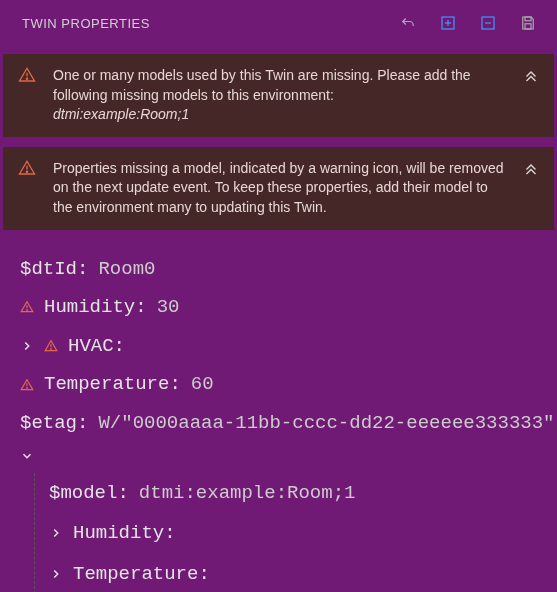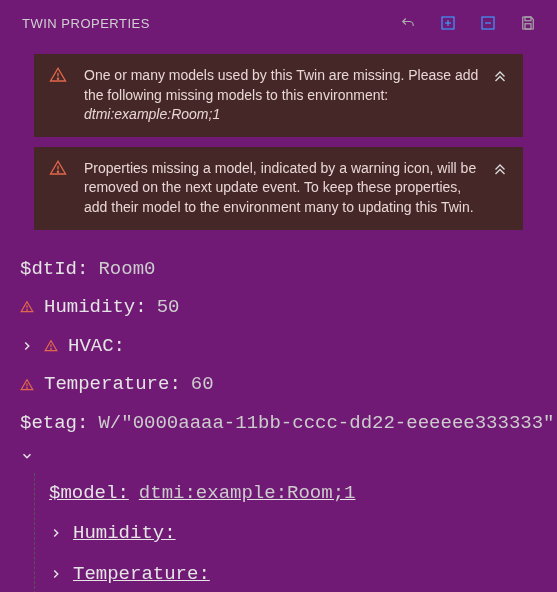--- a/index.html
+++ b/index.html
@@ -38,21 +38,21 @@
     height: 22px;
     display: flex;
     align-items: center;
     justify-content: center;
     color: #aaaaaa;
     cursor: pointer;
   }
   .tool-btn.active { color: #3b99fc; }
   .tool-btn svg { width: 18px; height: 18px; }
   .warn-box {
-    margin: 10px 34px;
+    margin: 10px 3px;
     background: #442726;
     border-radius: 0;
     padding: 12px 44px 12px 50px;
     position: relative;
     color: #e8d7d6;
     font-size: 14px;
     line-height: 1.4;
   }
   .warn-box .warn-icon {
     position: absolute;
@@ -98,21 +98,21 @@
     display: inline-flex;
   }
   .warn-tri svg, .chev svg { width: 14px; height: 14px; }
   .warn-box svg { width: 18px; height: 18px; }
   .nested {
     margin-left: 14px;
     border-left: 1px dashed #555;
     padding-left: 14px;
     margin-top: 4px;
   }
-  .nested .prop-row { padding: 7px 0; text-decoration: underline; }
+  .nested .prop-row { padding: 7px 0; }
 </style>
 </head>
 <body>
 
 <div class="panel">
 
   <div class="header">
     <div class="header-title">TWIN PROPERTIES</div>
     <div class="toolbar">
       <div class="tool-btn">
@@ -189,21 +189,21 @@
 
     <div class="prop-row">
       <span class="warn-tri">
         <svg viewBox="0 0 24 24" fill="none" stroke="currentColor" stroke-width="2">
             <path d="M12 3 L22 20 H2 Z"></path>
             <line x1="12" y1="9" x2="12" y2="14"></line>
             <circle cx="12" cy="17" r="0.6" fill="currentColor"></circle>
           </svg>
       </span>
       <span class="prop-key">Humidity:</span>
-      <span class="prop-val">50</span>
+      <span class="prop-val">30</span>
     </div>
 
     <div class="prop-row">
       <span class="chev">
         <svg viewBox="0 0 24 24" fill="none" stroke="currentColor" stroke-width="2.5">
             <polyline points="9 6 15 12 9 18"></polyline>
           </svg>
       </span>
       <span class="warn-tri">
         <svg viewBox="0 0 24 24" fill="none" stroke="currentColor" stroke-width="2">

